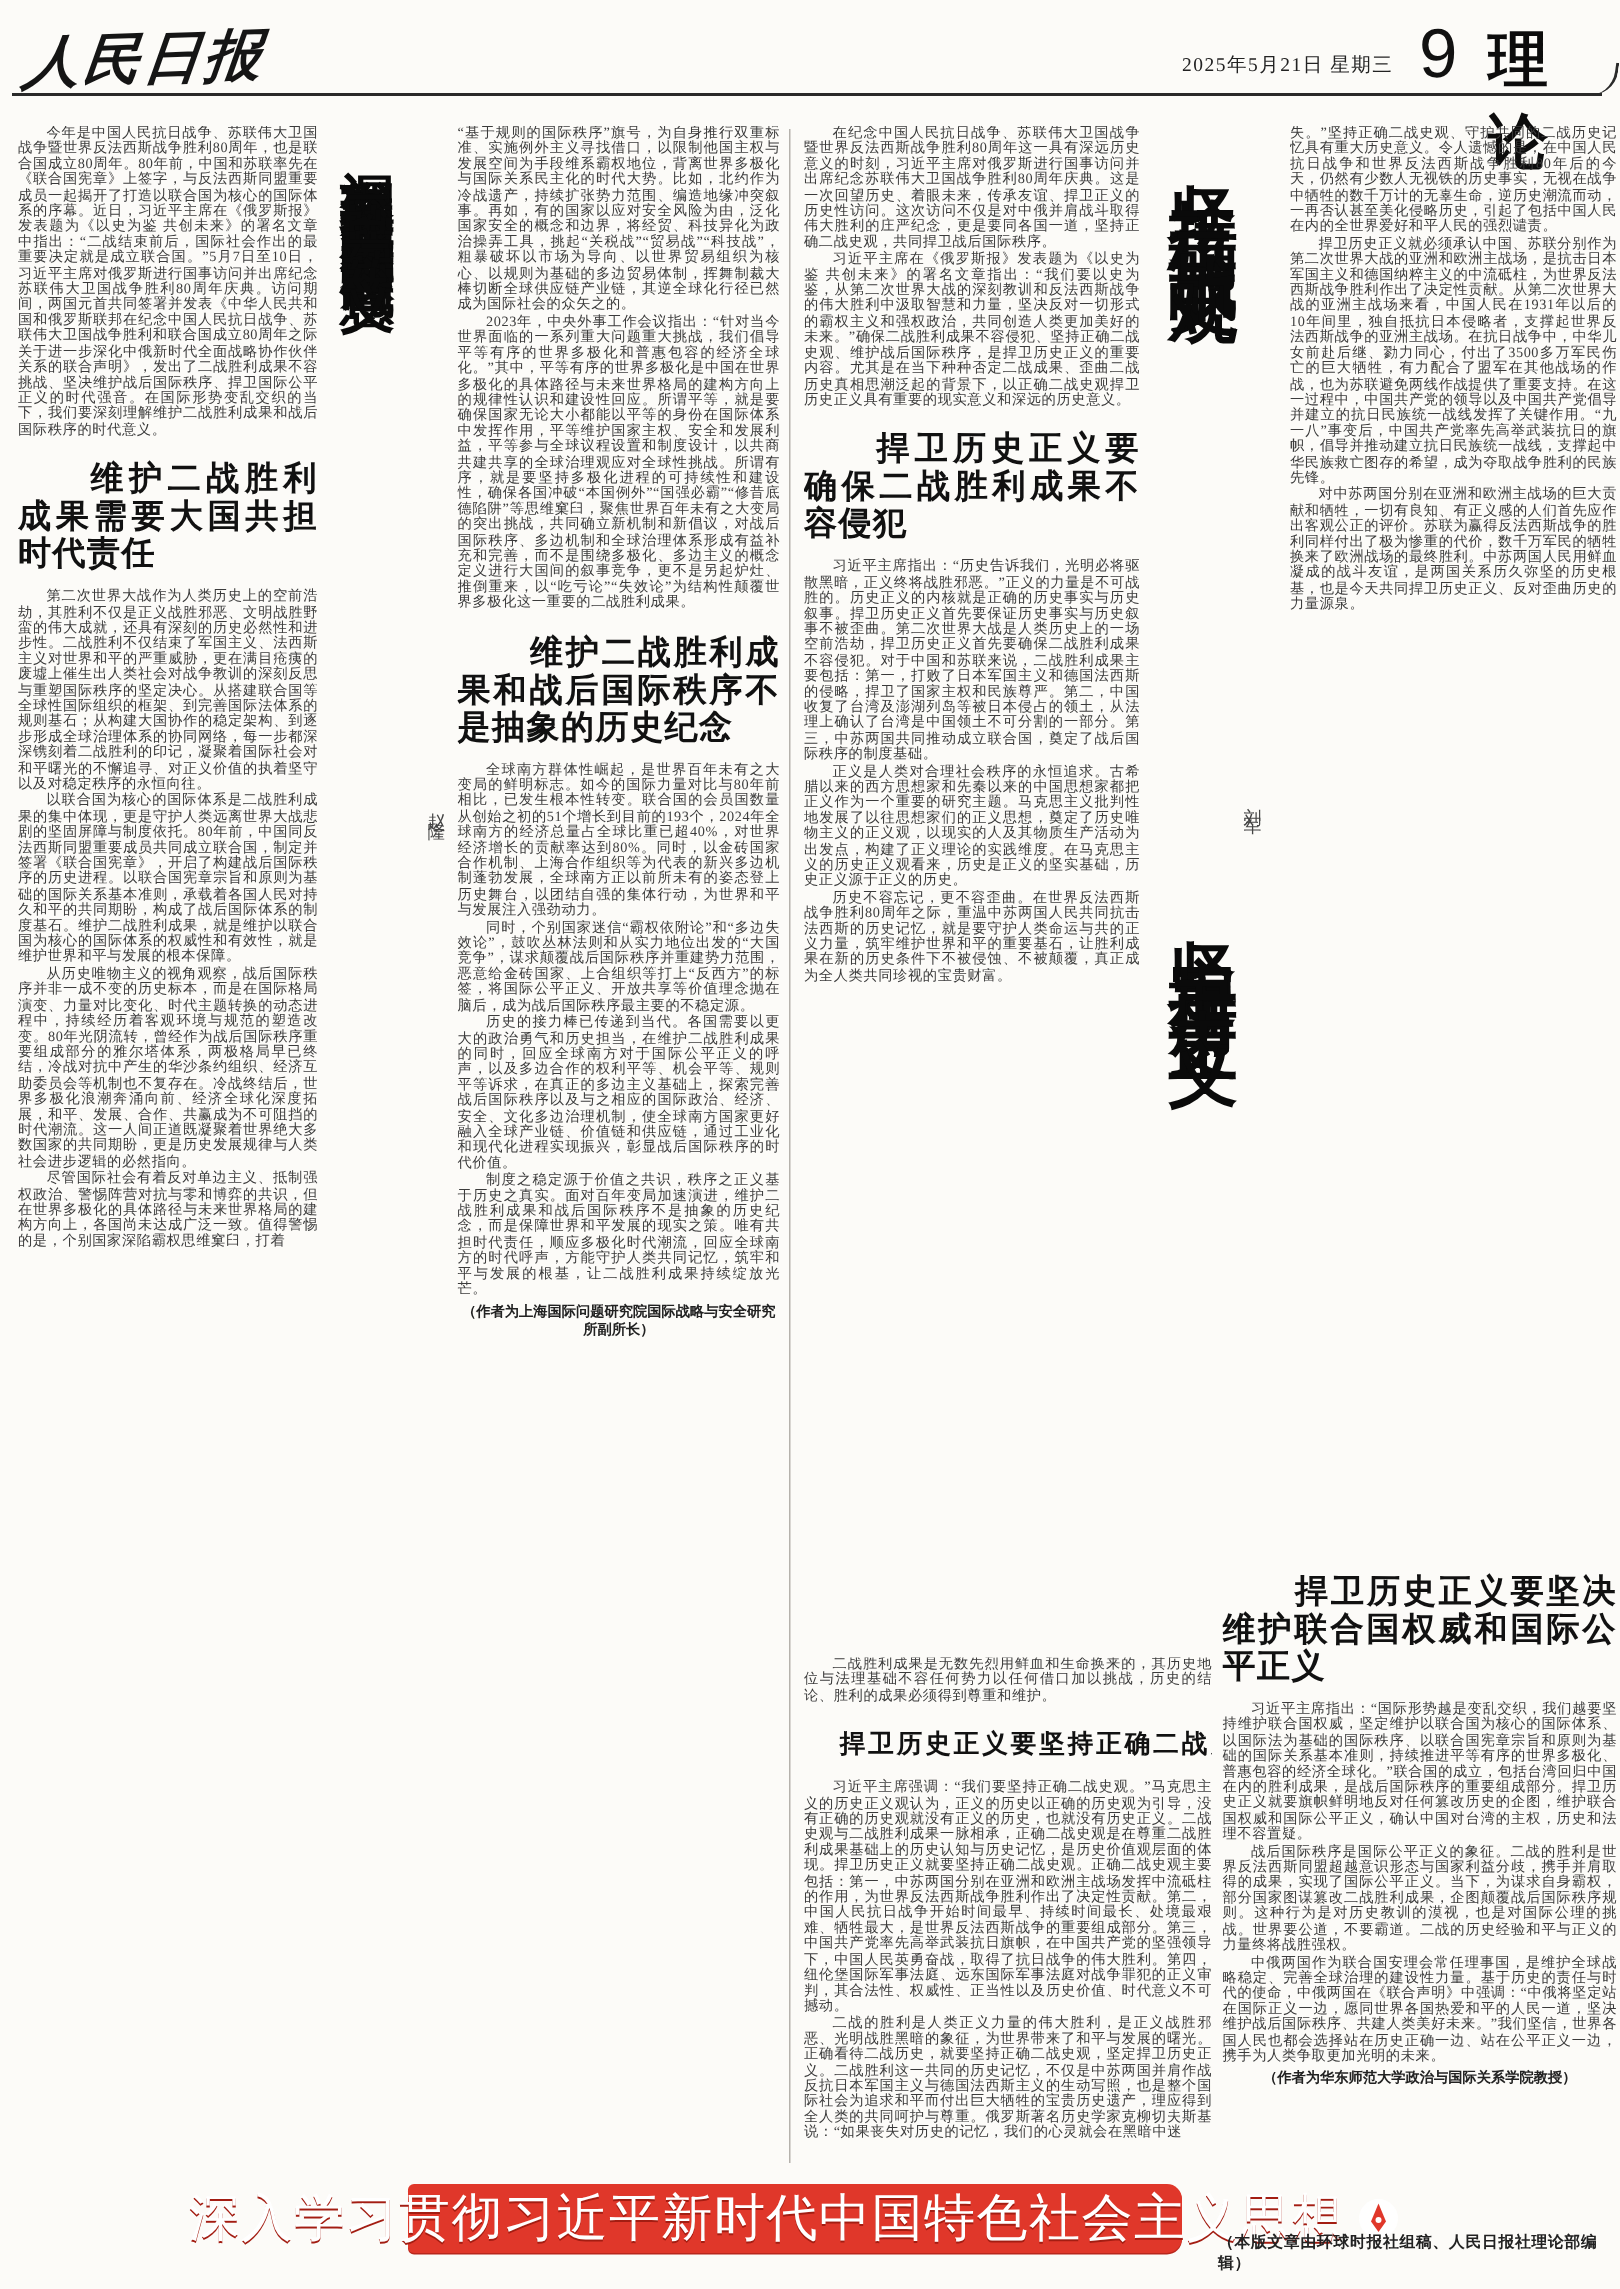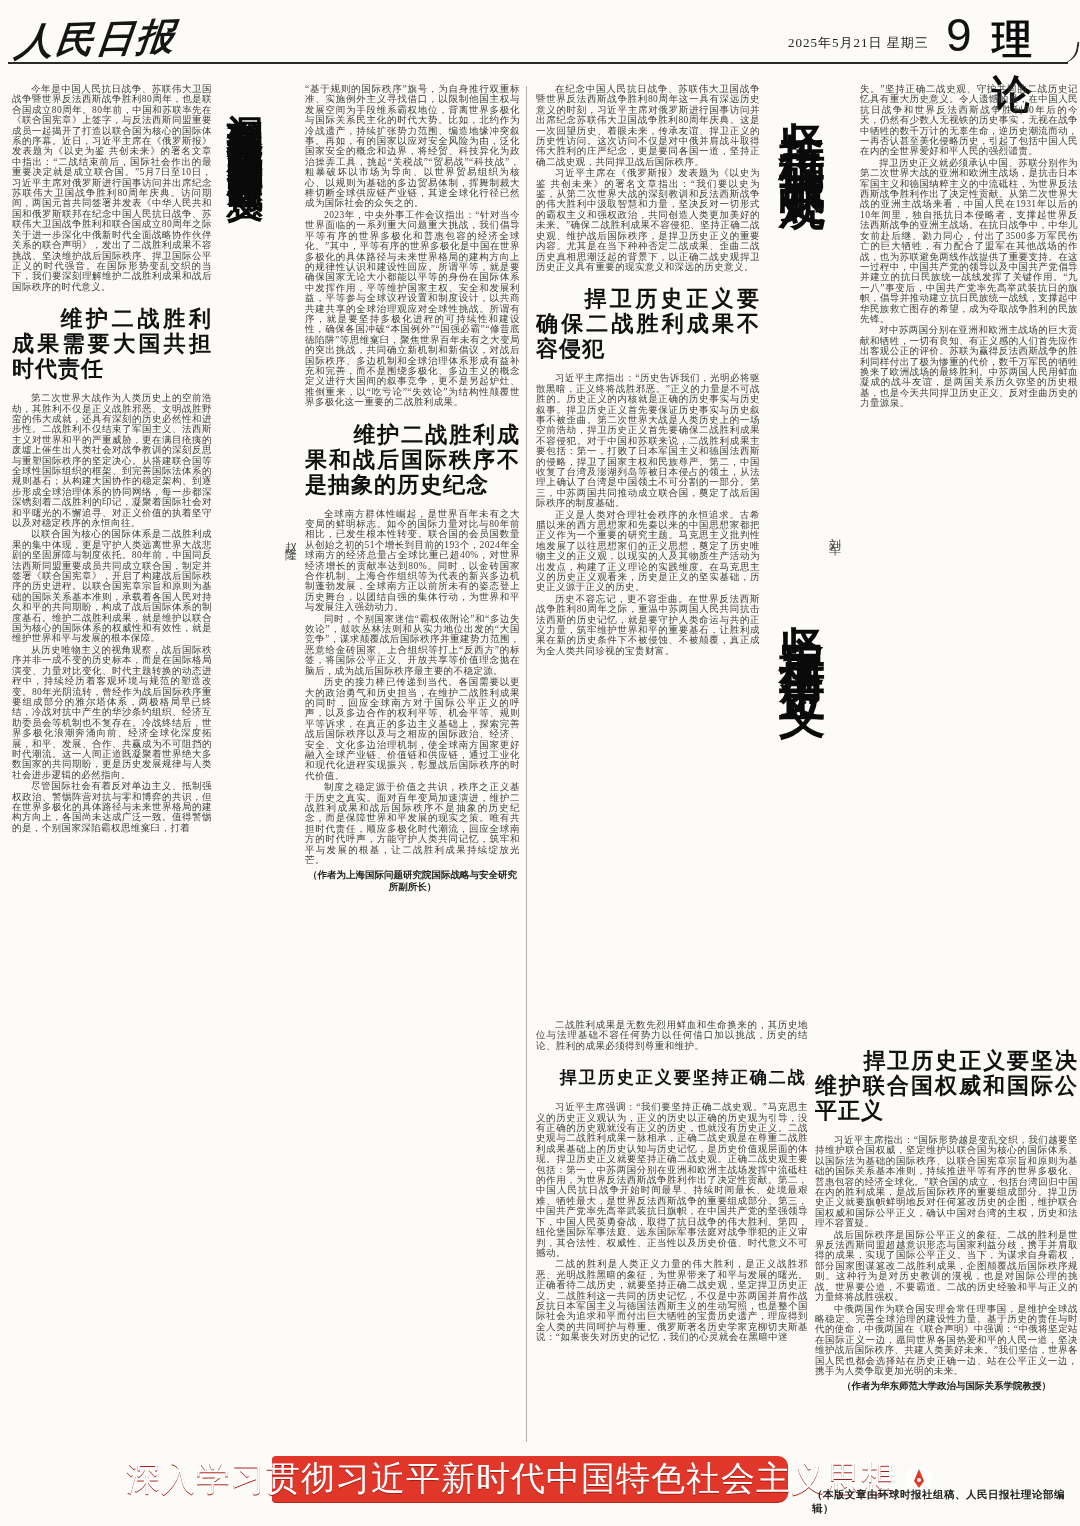--- a/index.html
+++ b/index.html
@@ -83,21 +83,21 @@
 
   <div class="col" style="left:536px;top:84px;width:224px;height:956px;">
     <p>在纪念中国人民抗日战争、苏联伟大卫国战争暨世界反法西斯战争胜利80周年这一具有深远历史意义的时刻，习近平主席对俄罗斯进行国事访问并出席纪念苏联伟大卫国战争胜利80周年庆典。这是一次回望历史、着眼未来，传承友谊、捍卫正义的历史性访问。这次访问不仅是对中俄并肩战斗取得伟大胜利的庄严纪念，更是要同各国一道，坚持正确二战史观，共同捍卫战后国际秩序。</p>
     <p>习近平主席在《俄罗斯报》发表题为《以史为鉴 共创未来》的署名文章指出：“我们要以史为鉴，从第二次世界大战的深刻教训和反法西斯战争的伟大胜利中汲取智慧和力量，坚决反对一切形式的霸权主义和强权政治，共同创造人类更加美好的未来。”确保二战胜利成果不容侵犯、坚持正确二战史观、维护战后国际秩序，是捍卫历史正义的重要内容。尤其是在当下种种否定二战成果、歪曲二战历史真相思潮泛起的背景下，以正确二战史观捍卫历史正义具有重要的现实意义和深远的历史意义。</p>
     <div class="subhead">捍卫历史正义要确保二战胜利成果不容侵犯</div>
     <p>习近平主席指出：“历史告诉我们，光明必将驱散黑暗，正义终将战胜邪恶。”正义的力量是不可战胜的。历史正义的内核就是正确的历史事实与历史叙事。捍卫历史正义首先要保证历史事实与历史叙事不被歪曲。第二次世界大战是人类历史上的一场空前浩劫，捍卫历史正义首先要确保二战胜利成果不容侵犯。对于中国和苏联来说，二战胜利成果主要包括：第一，打败了日本军国主义和德国法西斯的侵略，捍卫了国家主权和民族尊严。第二，中国收复了台湾及澎湖列岛等被日本侵占的领土，从法理上确认了台湾是中国领土不可分割的一部分。第三，中苏两国共同推动成立联合国，奠定了战后国际秩序的制度基础。</p>
     <p>正义是人类对合理社会秩序的永恒追求。古希腊以来的西方思想家和先秦以来的中国思想家都把正义作为一个重要的研究主题。马克思主义批判性地发展了以往思想家们的正义思想，奠定了历史唯物主义的正义观，以现实的人及其物质生产活动为出发点，构建了正义理论的实践维度。在马克思主义的历史正义观看来，历史是正义的坚实基础，历史正义源于正义的历史。</p>
     <p>历史不容忘记，更不容歪曲。在世界反法西斯战争胜利80周年之际，重温中苏两国人民共同抗击法西斯的历史记忆，就是要守护人类命运与共的正义力量，筑牢维护世界和平的重要基石，让胜利成果在新的历史条件下不被侵蚀、不被颠覆，真正成为全人类共同珍视的宝贵财富。</p>
   </div>
 
-  <div class="col" style="left:536px;top:1020px;width:272px;height:404px;">
+  <div class="col" style="left:536px;top:1105px;width:272px;height:404px;">
     <p>二战胜利成果是无数先烈用鲜血和生命换来的，其历史地位与法理基础不容任何势力以任何借口加以挑战，历史的结论、胜利的成果必须得到尊重和维护。</p>
     <div class="subhead one-line">捍卫历史正义要坚持正确二战史观</div>
     <p>习近平主席强调：“我们要坚持正确二战史观。”马克思主义的历史正义观认为，正义的历史以正确的历史观为引导，没有正确的历史观就没有正义的历史，也就没有历史正义。二战史观与二战胜利成果一脉相承，正确二战史观是在尊重二战胜利成果基础上的历史认知与历史记忆，是历史价值观层面的体现。捍卫历史正义就要坚持正确二战史观。正确二战史观主要包括：第一，中苏两国分别在亚洲和欧洲主战场发挥中流砥柱的作用，为世界反法西斯战争胜利作出了决定性贡献。第二，中国人民抗日战争开始时间最早、持续时间最长、处境最艰难、牺牲最大，是世界反法西斯战争的重要组成部分。第三，中国共产党率先高举武装抗日旗帜，在中国共产党的坚强领导下，中国人民英勇奋战，取得了抗日战争的伟大胜利。第四，纽伦堡国际军事法庭、远东国际军事法庭对战争罪犯的正义审判，其合法性、权威性、正当性以及历史价值、时代意义不可撼动。</p>
     <p>二战的胜利是人类正义力量的伟大胜利，是正义战胜邪恶、光明战胜黑暗的象征，为世界带来了和平与发展的曙光。正确看待二战历史，就要坚持正确二战史观，坚定捍卫历史正义。二战胜利这一共同的历史记忆，不仅是中苏两国并肩作战反抗日本军国主义与德国法西斯主义的生动写照，也是整个国际社会为追求和平而付出巨大牺牲的宝贵历史遗产，理应得到全人类的共同呵护与尊重。俄罗斯著名历史学家克柳切夫斯基说：“如果丧失对历史的记忆，我们的心灵就会在黑暗中迷</p>
   </div>
 
   <div class="col" style="left:860px;top:84px;width:218px;height:956px;">
     <p style="text-indent:0;">失。”坚持正确二战史观、守护共同的二战历史记忆具有重大历史意义。令人遗憾的是，在中国人民抗日战争和世界反法西斯战争胜利80年后的今天，仍然有少数人无视铁的历史事实，无视在战争中牺牲的数千万计的无辜生命，逆历史潮流而动，一再否认甚至美化侵略历史，引起了包括中国人民在内的全世界爱好和平人民的强烈谴责。</p>
     <p>捍卫历史正义就必须承认中国、苏联分别作为第二次世界大战的亚洲和欧洲主战场，是抗击日本军国主义和德国纳粹主义的中流砥柱，为世界反法西斯战争胜利作出了决定性贡献。从第二次世界大战的亚洲主战场来看，中国人民在1931年以后的10年间里，独自抵抗日本侵略者，支撑起世界反法西斯战争的亚洲主战场。在抗日战争中，中华儿女前赴后继、勠力同心，付出了3500多万军民伤亡的巨大牺牲，有力配合了盟军在其他战场的作战，也为苏联避免两线作战提供了重要支持。在这一过程中，中国共产党的领导以及中国共产党倡导并建立的抗日民族统一战线发挥了关键作用。“九一八”事变后，中国共产党率先高举武装抗日的旗帜，倡导并推动建立抗日民族统一战线，支撑起中华民族救亡图存的希望，成为夺取战争胜利的民族先锋。</p>
     <p>对中苏两国分别在亚洲和欧洲主战场的巨大贡献和牺牲，一切有良知、有正义感的人们首先应作出客观公正的评价。苏联为赢得反法西斯战争的胜利同样付出了极为惨重的代价，数千万军民的牺牲换来了欧洲战场的最终胜利。中苏两国人民用鲜血凝成的战斗友谊，是两国关系历久弥坚的历史根基，也是今天共同捍卫历史正义、反对歪曲历史的力量源泉。</p>

